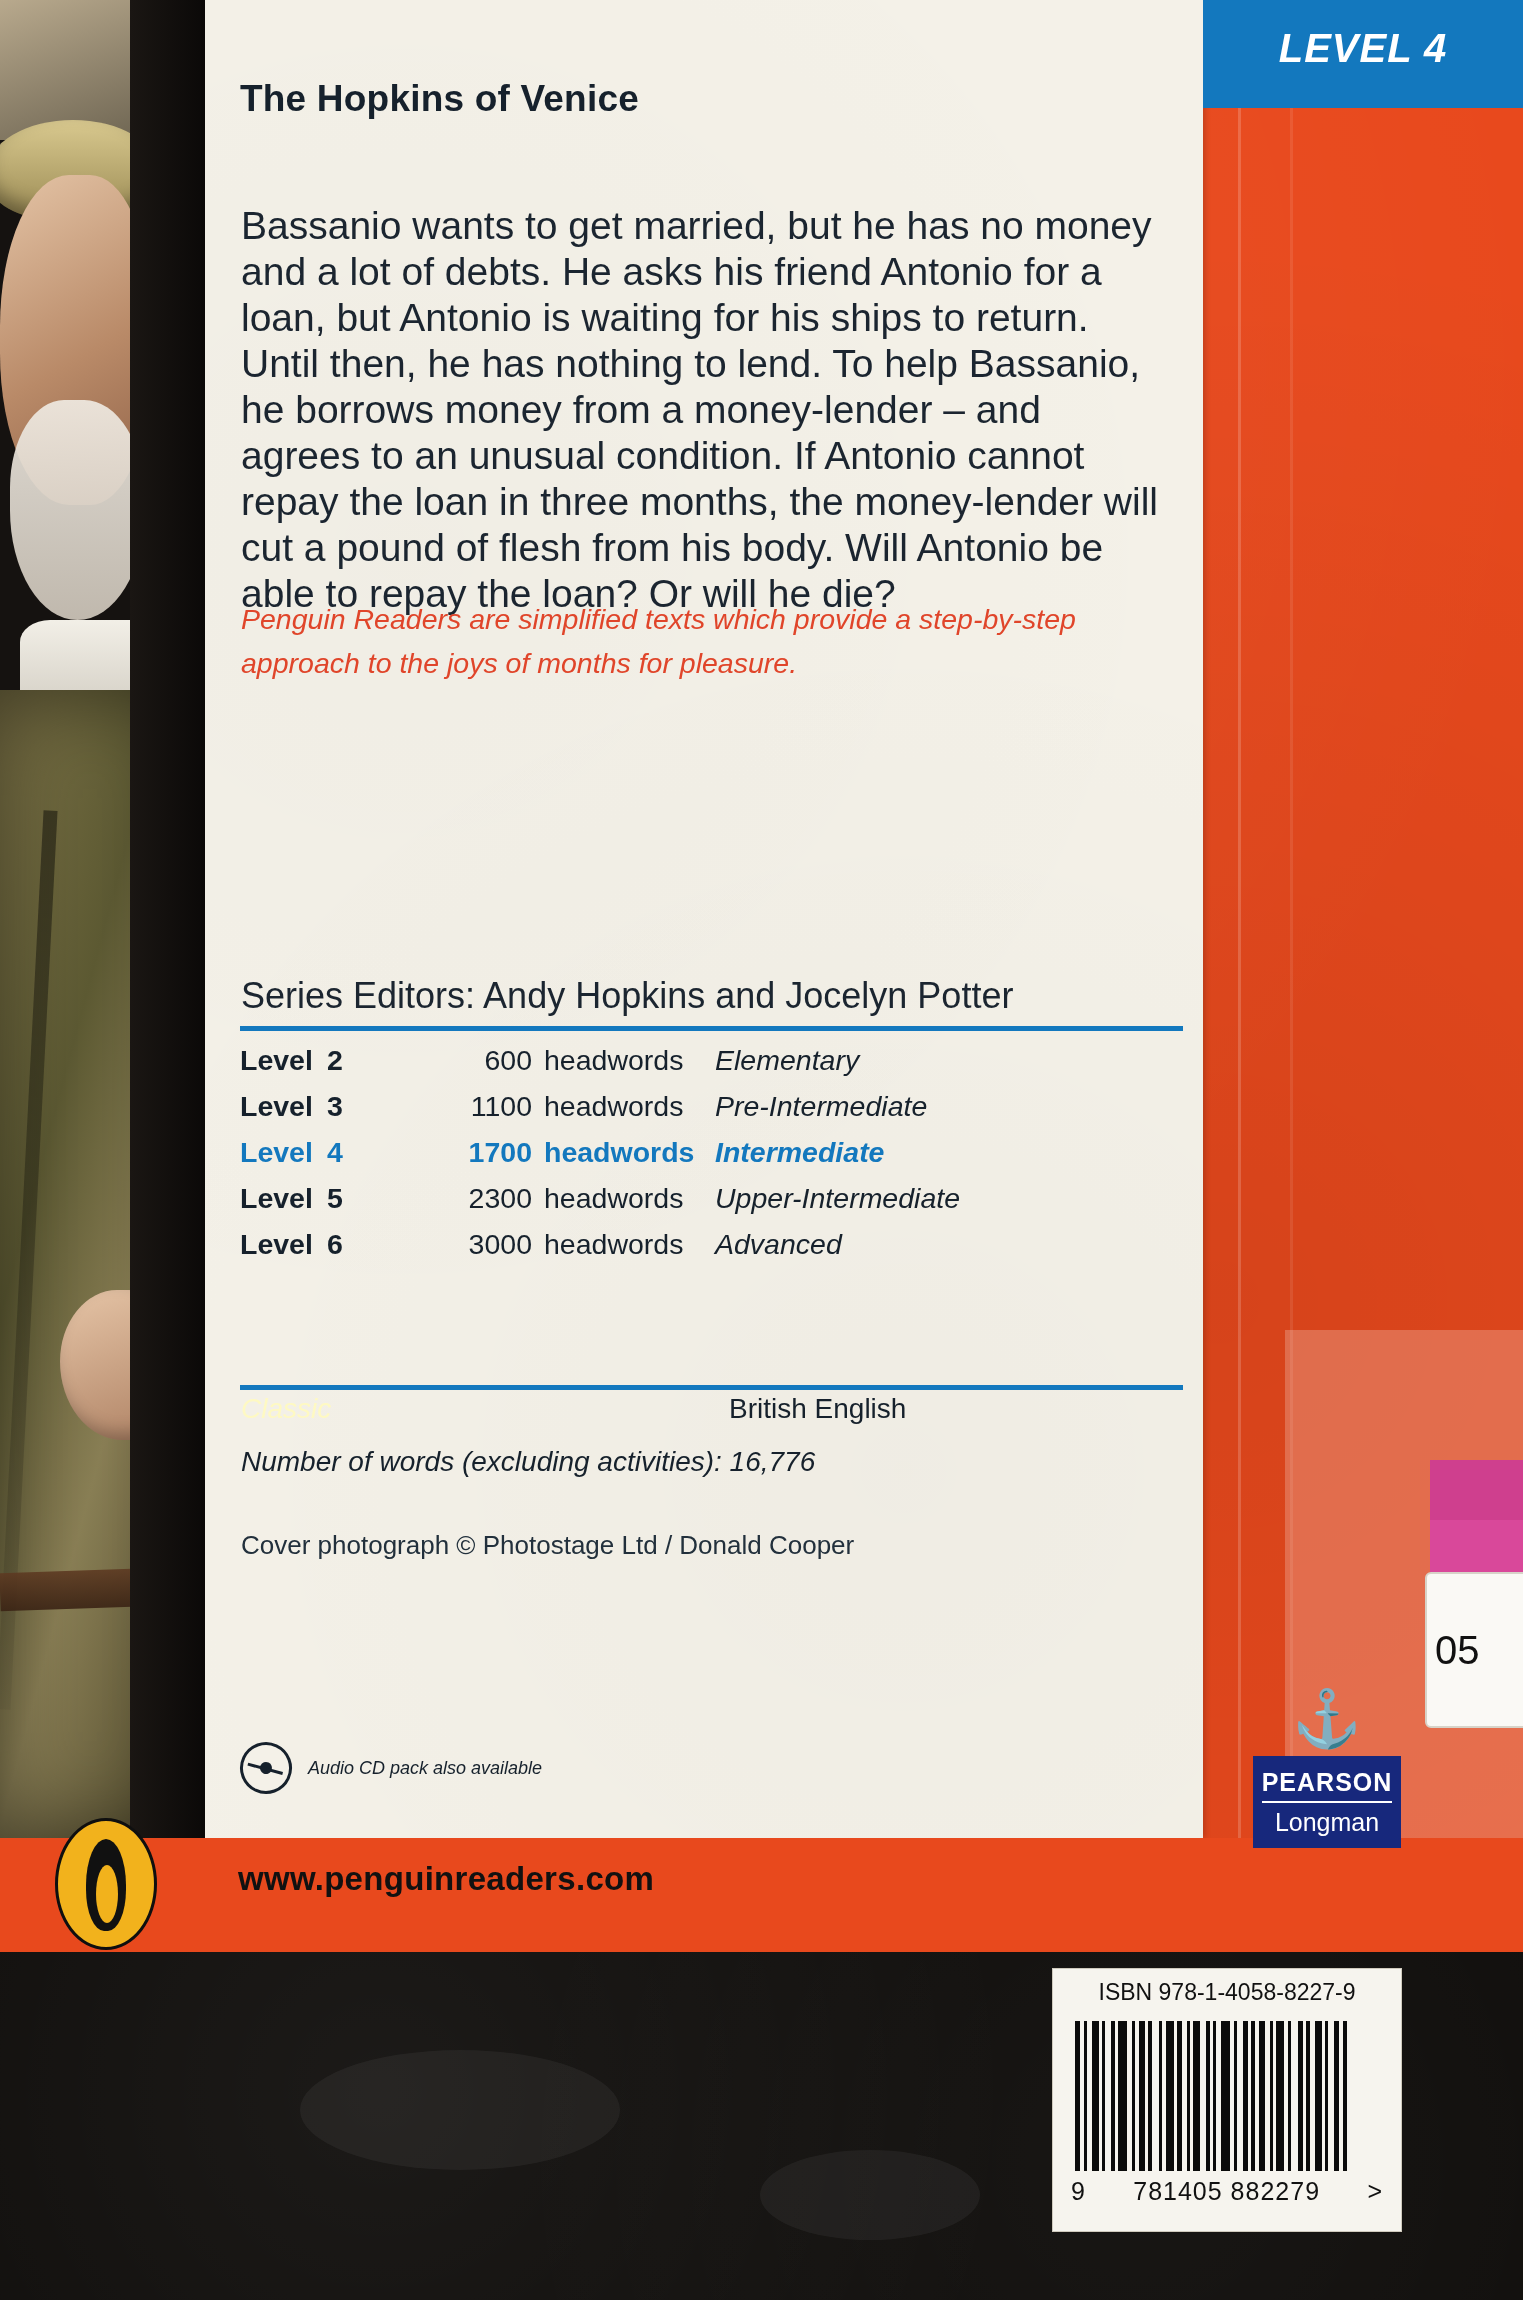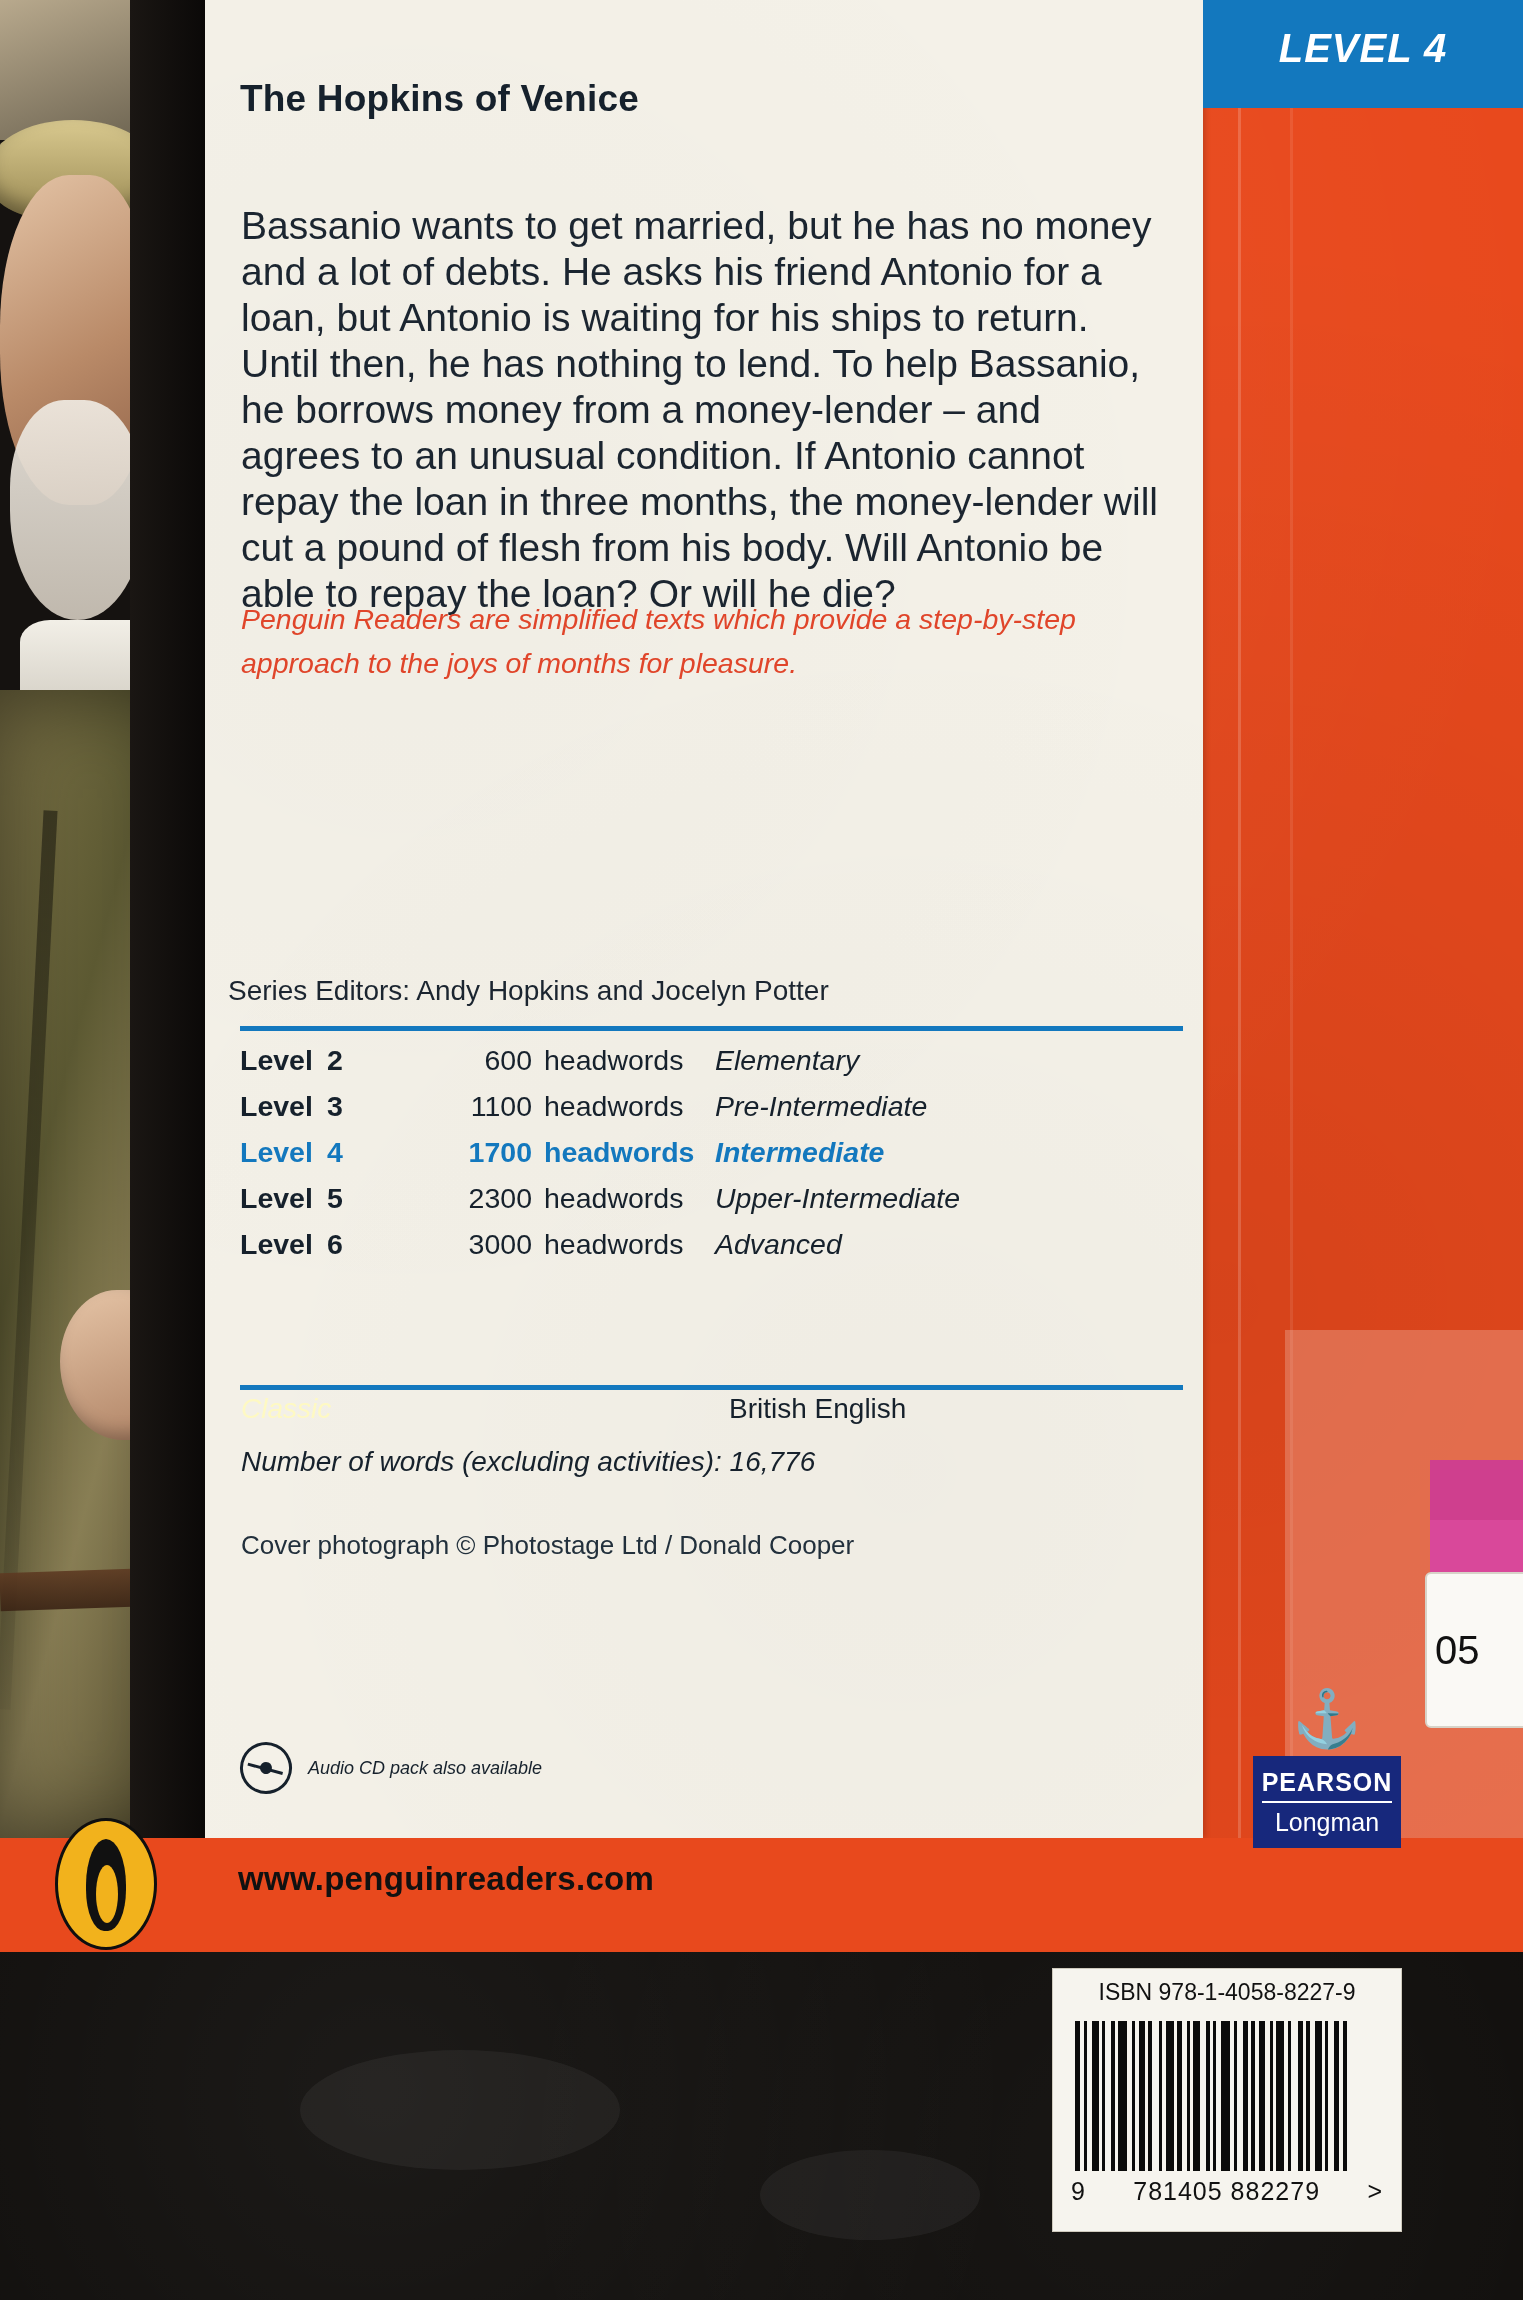--- a/index.html
+++ b/index.html
@@ -204,22 +204,22 @@
     left: 241px; top: 597px;
     width: 900px;
     font-size: 28.5px;
     line-height: 44px;
     font-style: italic;
     color: #e0452a;
   }
 
   .editors {
     position: absolute;
-    left: 228px; top: 975px;
-    font-size: 28px;
+    left: 241px; top: 975px;
+    font-size: 36px;
     color: #1b2530;
     text-align: center;
   }
   .rule {
     position: absolute;
     left: 240px;
     width: 943px;
     height: 5px;
     background: #1378be;
   }

